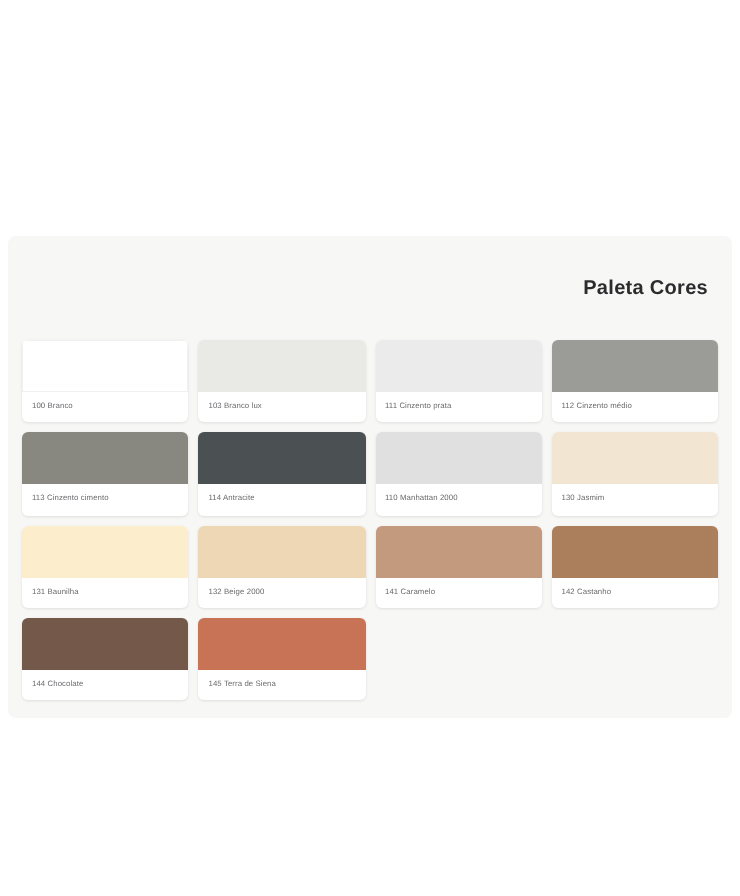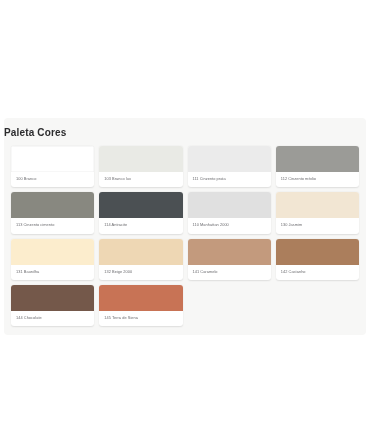--- a/index.html
+++ b/index.html
@@ -24,27 +24,27 @@
     left: 4px;
     top: 118px;
     width: 362px;
     background: #f7f7f6;
     border-radius: 4px;
     padding: 0 0 9px 0;
     box-sizing: border-box;
   }
 
   #panel-title {
-    text-align: left;
+    text-align: right;
     font-size: 10px;
     font-weight: bold;
     color: #2c2c2e;
     letter-spacing: 0.15px;
     padding: 9px 0 8px 0;
-    margin: 0;
+    margin: 12px;
   }
 
   #swatch-grid {
     display: grid;
     grid-template-columns: repeat(4, 1fr);
     gap: 5px 5px;
     padding: 0 7px;
     box-sizing: border-box;
   }
 

